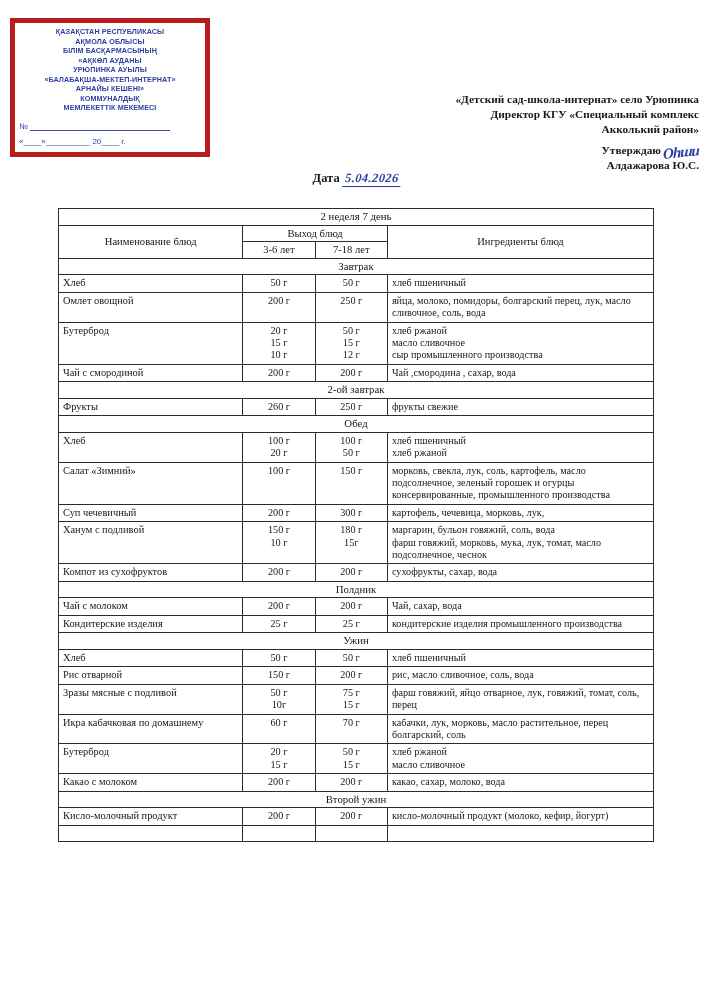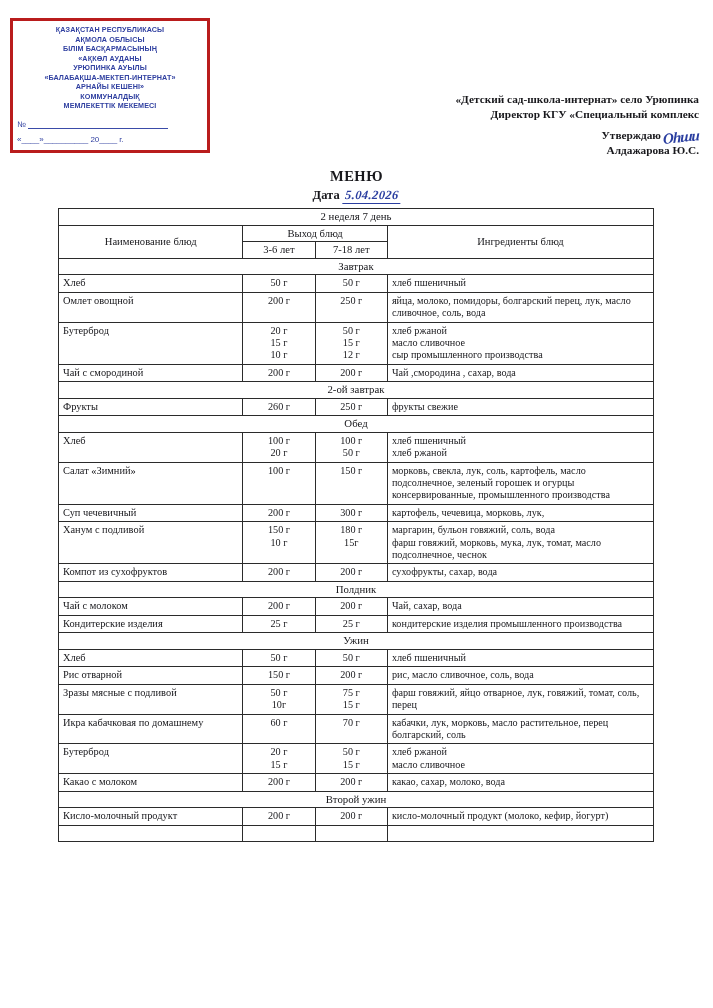--- a/index.html
+++ b/index.html
@@ -21,21 +21,21 @@
     height: 1008px;
     box-sizing: border-box;
   }
 
   
   .stamp {
     position: absolute;
     left: 10px;
     top: 18px;
     width: 200px;
-    border: 3px solid #b91c1c;
+    border: 5px solid #b91c1c;
     padding: 4px 4px 6px 4px;
     box-sizing: border-box;
     color: #2f3fa0;
   }
   .stamp .line {
     text-align: center;
     font-size: 7.2px;
     font-weight: bold;
     line-height: 9.5px;
     letter-spacing: .1px;
@@ -181,29 +181,29 @@
       <span class="ul"></span>
     </div>
     <div class="row-date">
       <span>«____»__________ 20____ г.</span>
     </div>
   </div>
 
   <div class="approve">
     <div>«Детский сад-школа-интернат» село Урюпинка</div>
     <div>Директор КГУ «Специальный комплекс</div>
+    <div>Акколький район»</div>
     <div class="appr-row">
       <span class="appr-label">Утверждаю</span>
       <span class="sign">Оһши</span>
     </div>
     <div class="appr-name">Алдажарова Ю.С.</div>
   </div>
 
   <div class="title-block">
-    <div class="doc-title">МЕНЮ</div>
     <div class="date-row">
       <span>Дата</span>
       <span class="date-value">5.04.2026</span>
     </div>
   </div>
 
   <table class="menu">
     <tbody>
       <tr class="section-row">
           <td colspan="4">2 неделя 7 день</td>

